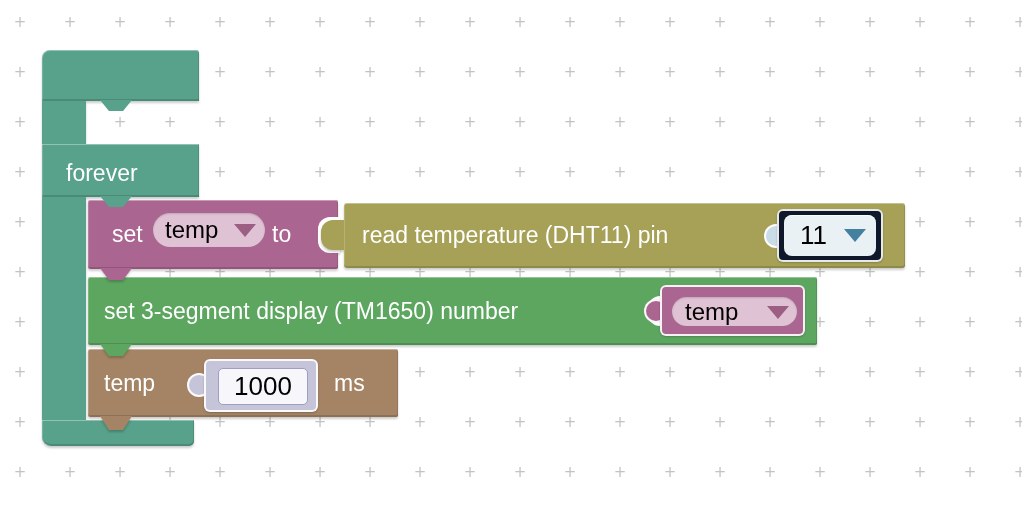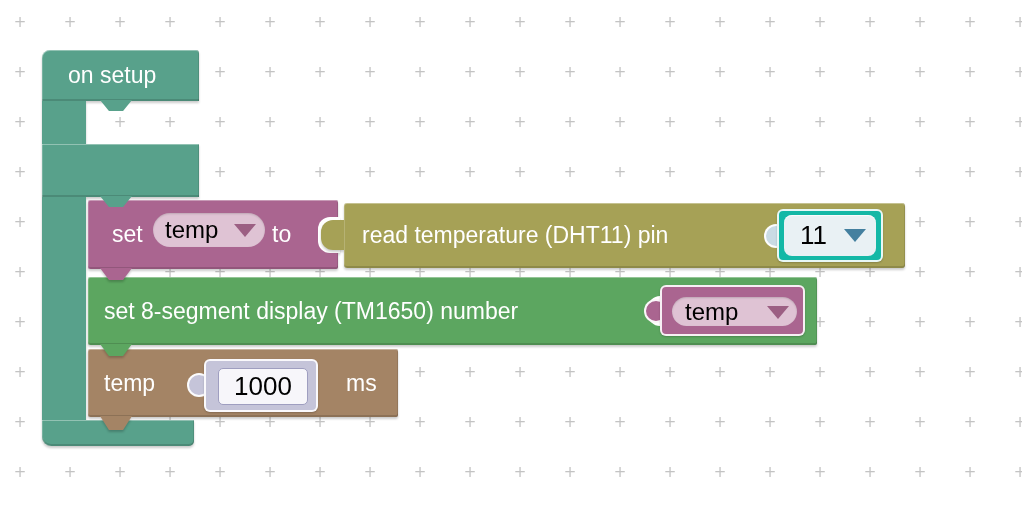--- a/index.html
+++ b/index.html
@@ -277,36 +277,36 @@
       <span class="dot" style="left: 1020px; top: 472px;">+</span>
     </div>
 
   <div class="grp shadowed" style="z-index:1;">
     <div class="piece teal body" style="left:42px;top:50px;width:157px;height:51px;border-radius:8px 3px 0 0;"></div>
     <div class="piece teal" style="left:42px;top:101px;width:44px;height:43px;"></div>
     <div class="piece teal body" style="left:42px;top:144px;width:157px;height:53px;"></div>
     <div class="piece teal" style="left:42px;top:197px;width:44px;height:224px;"></div>
     <div class="piece teal body" style="left:42px;top:420px;width:152px;height:26px;border-radius:0 0 5px 9px;"></div>
   </div>
-  <div class="label" style="left:68px;top:50px;height:51px;z-index:7;">on setup</div>
+  <div class="label" style="left:66px;top:150px;height:47px;z-index:7;">forever</div>
 
   <div class="grp shadowed" style="z-index:2;">
     <div class="piece brown body" style="left:88px;top:349px;width:310px;height:68px;border-radius:2px;"></div>
     <div class="piece brown tab" style="left:100px;top:416px;width:32px;height:14px;"></div>
     <div class="label" style="left:104px;top:349px;height:68px;">temp</div>
     <div class="bump" style="left:187px;top:373px;background:#c5c4d9;"></div>
     <div class="valblock" style="left:204px;top:359px;width:114px;height:53px;background:#c5c4d9;"></div>
     <div class="numfield" style="left:218px;top:368px;width:88px;height:35px;">1000</div>
-    <div class="label" style="left:346px;top:349px;height:68px;">ms</div>
+    <div class="label" style="left:334px;top:349px;height:68px;">ms</div>
   </div>
 
   <div class="grp shadowed" style="z-index:3;">
     <div class="piece green body" style="left:88px;top:277px;width:729px;height:68px;border-radius:2px;"></div>
     <div class="piece green tab" style="left:100px;top:344px;width:32px;height:12px;"></div>
-    <div class="label" style="left:104px;top:277px;height:68px;">set 8-segment display (TM1650) number</div>
+    <div class="label" style="left:104px;top:277px;height:68px;">set 3-segment display (TM1650) number</div>
     <div class="socket-cut" style="left:648px;top:296px;width:14px;height:30px;"></div>
     <div class="bump" style="left:644px;top:299px;background:#aa6590;"></div>
     <div class="valblock mauve" style="left:660px;top:285px;width:145px;height:51px;">
       <div class="pill" style="left:10px;top:10px;width:125px;height:29px;padding:0;">
         <span class="ptxt" style="margin-left:13px;">temp</span>
         <span class="arrow-down pill-arrow" style="position:absolute;right:8px;top:9px;"></span>
       </div>
     </div>
   </div>
 
@@ -320,21 +320,21 @@
     </div>
     <div class="label" style="left:272px;top:200px;height:69px;">to</div>
     <div class="socket-cut" style="left:318px;top:217px;width:22px;height:36px;"></div>
   </div>
 
   <div class="grp shadowed" style="z-index:5;">
     <div class="ltab olive" style="left:321px;top:220px;width:26px;height:30px;"></div>
     <div class="piece olive body" style="left:344px;top:203px;width:561px;height:65px;border-radius:3px;"></div>
     <div class="label" style="left:362px;top:203px;height:65px;">read temperature (DHT11) pin</div>
     <div class="bump" style="left:764px;top:224px;background:#c9dbe4;"></div>
-    <div class="valblock" style="left:777px;top:209px;width:106px;height:53px;background:#14b8a6;">
+    <div class="valblock" style="left:777px;top:209px;width:106px;height:53px;background:#0f172a;">
       <div class="innerfield" style="left:5px;top:4px;width:92px;height:41px;">
         <span class="ptxt" style="margin-left:16px;">11</span>
         <span class="arrow-down pin-arrow" style="position:absolute;right:10px;top:14px;"></span>
       </div>
     </div>
   </div>
 
   <div class="grp" style="z-index:6;">
     <div class="piece teal tab" style="left:100px;top:100px;width:32px;height:11px;"></div>
     <div class="piece teal tab" style="left:100px;top:196px;width:32px;height:11px;"></div>

